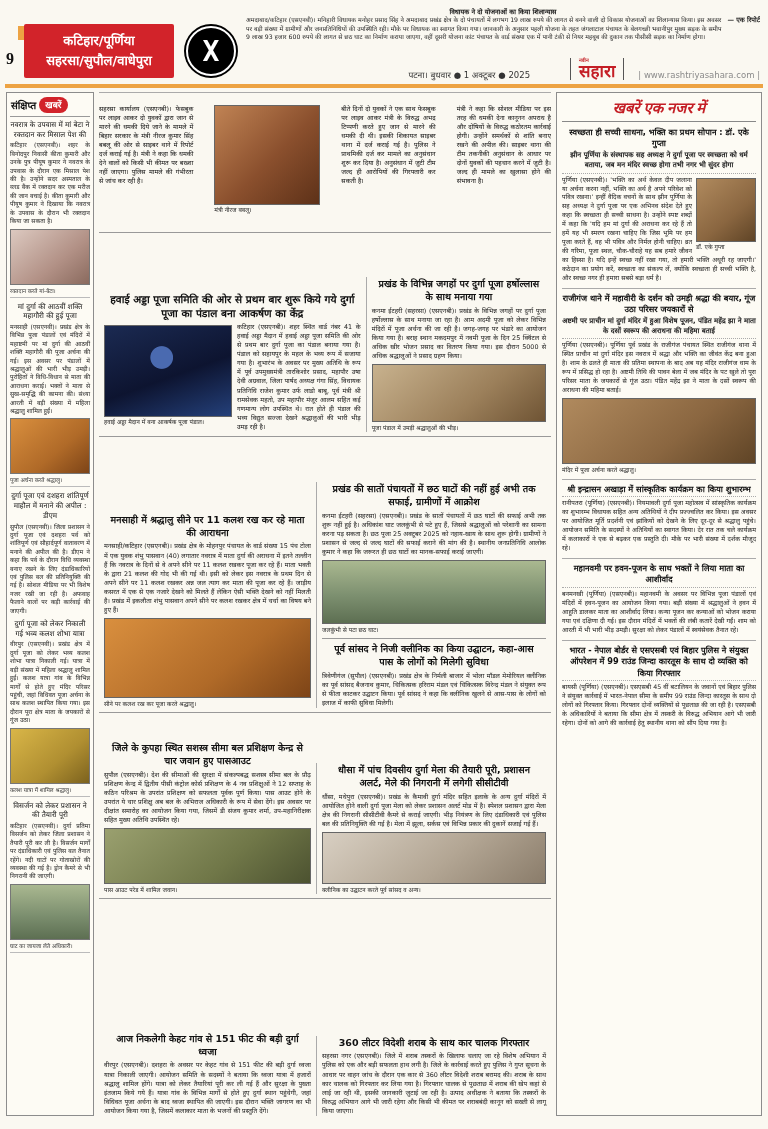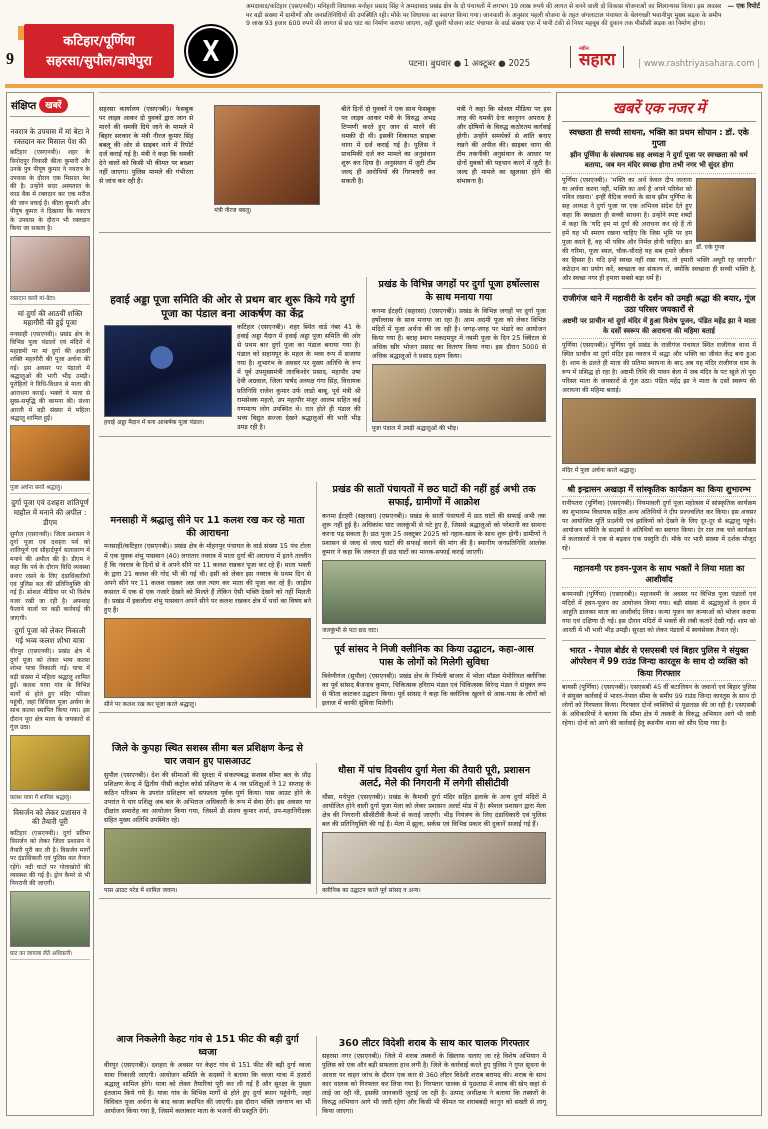--- a/index.html
+++ b/index.html
@@ -33,21 +33,21 @@
   .brand { display:flex; align-items:baseline; gap:5px; border-left:1.5px solid #555; border-right:1.5px solid #555; padding:0 8px; }
   .brand-stack { display:flex; flex-direction:column; align-items:flex-start; line-height:1; }
   .brand-small { font-size:5px; color:var(--brand-red,#c41e25); font-weight:bold; }
   .brand-name { font-size:17px; color:var(--brand-red,#c41e25); font-weight:bold; }
   .brand-url { font-size:8.5px; color:#8a8a8a; }
   .orange-rule { height:4px; background:var(--accent-orange,#eda343); margin:0 5px; }
   
   .content { display:flex; height:1033px; padding:4px 6px 5px 6px; gap:5px; }
   
   .sidebar { width:88px; flex:none; border:1px solid #8c8c8c; padding:3px 3px; overflow:hidden; background:#fdfbf4; }
-  .sb-header { display:flex; gap:3px; align-items:center; border-bottom:1px solid #999; padding:1px 0 3px 1px; margin-bottom:10px;text-align:center; }
+  .sb-header { display:flex; gap:3px; align-items:center; border-bottom:1px solid #999; padding:1px 0 3px 1px; margin-bottom:3px;text-align:center; }
   .sb-plain { font-weight:bold; font-size:10px; }
   .sb-pill { background:var(--masthead-red,#d2232a); color:#fff; font-weight:bold; font-size:9px; padding:1px 6px 2px; border-radius:8px; }
   .sb-item { margin-bottom:4px; }
   .sb-title { font-weight:normal; font-size:7.2px; line-height:1.35; text-align:center; margin:2px 0; }
   .sb-body { font-size:6.1px; line-height:1.38; text-align:justify; color:#1c1c1c; }
   .sb-photo { height:56px; margin:3px 0 1px; border:0.5px solid #777; }
   .sb-caption { font-size:5.6px; color:#333; border-bottom:1px solid #bbb; padding:1px 0 2px; }
   
   .center { flex:1; min-width:0; overflow:hidden; display:flex; flex-direction:column; }
   .lead-headline { font-size:19px; font-weight:bold; line-height:1.3; text-align:center; padding:1px 2px 3px; }
@@ -101,20 +101,21 @@
   <header class="masthead">
     <div class="pageno">9</div>
     <div class="regionbox">
       <div>कटिहार/पूर्णिया</div>
       <div>सहरसा/सुपौल/वाधेपुरा</div>
     </div>
     <div class="xlogo">
       <span>X</span>
     </div>
     <div class="mh-main">
+      <div class="ts-kicker">विधायक ने दो योजनाओं का किया शिलान्यास</div>
       <div class="ts-body">
         <span class="ts-byline">— एक रिपोर्ट</span>
         <span>अमदाबाद/कटिहार (एसएनबी)। मनिहारी विधायक मनोहर प्रसाद सिंह ने अमदाबाद प्रखंड क्षेत्र के दो पंचायतों में लगभग 19 लाख रुपये की लागत से बनने वाली दो विकास योजनाओं का शिलान्यास किया। इस अवसर पर बड़ी संख्या में ग्रामीणों और जनप्रतिनिधियों की उपस्थिति रही। मौके पर विधायक का स्वागत किया गया। जानकारी के अनुसार पहली योजना के तहत जंगलाटाल पंचायत के बेलगच्छी भवानीपुर मुख्य सड़क के समीप 9 लाख 93 हजार 600 रुपये की लागत से छठ घाट का निर्माण कराया जाएगा, वहीं दूसरी योजना कांट पंचायत के वार्ड संख्या एक में पानी टंकी से नियर महबूब की दुकान तक पीसीसी सड़क का निर्माण होगा।</span>
       </div>
       <div class="mh-bottom">
         <div class="dateline">पटना। बुधवार ●   1 अक्टूबर ●   2025</div>
         <div class="brand">
           <div class="brand-stack">
             <span class="brand-small">नवीन</span>
             <span class="brand-name">सहारा</span>

